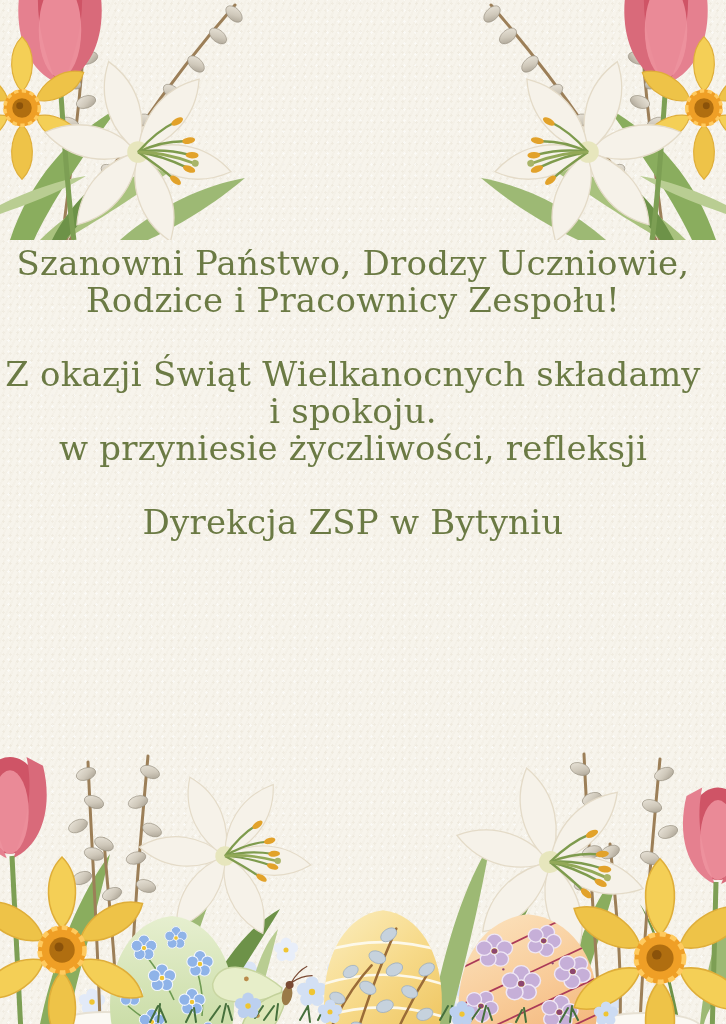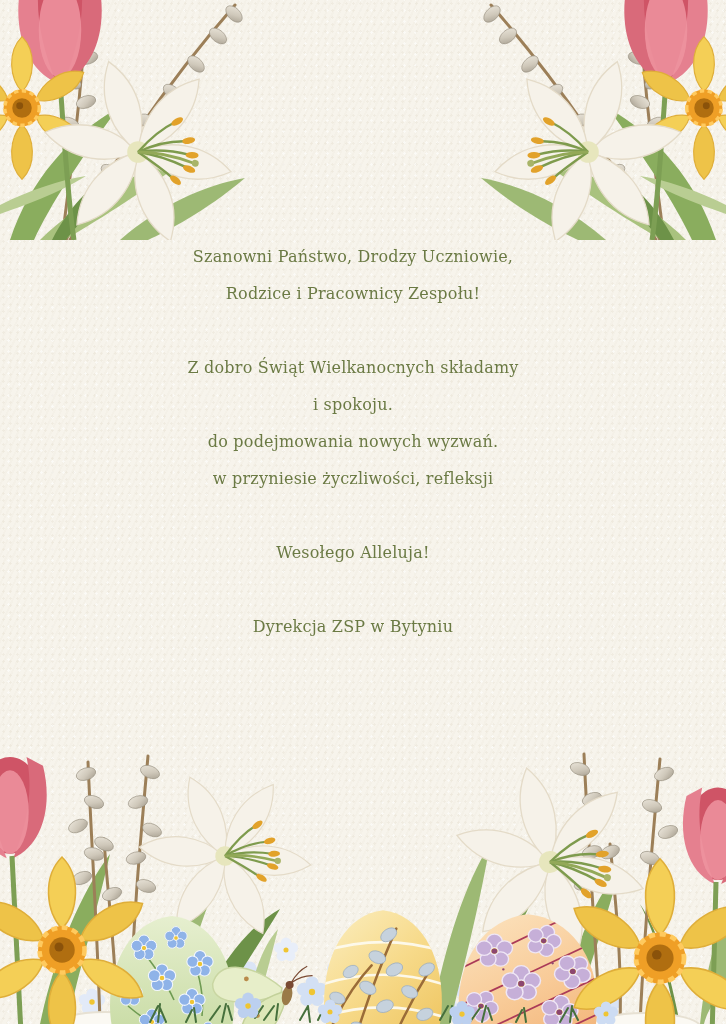--- a/index.html
+++ b/index.html
@@ -14,22 +14,22 @@
       repeating-linear-gradient(115deg, rgba(233,227,213,0.18) 0 2px, transparent 2px 6px);
     background-size:7px 7px, 11px 11px, auto;
     background-position:0 0, 3px 5px, 0 0;
     font-family:"DejaVu Serif","Liberation Serif",serif;
   }
   .corner{position:absolute;width:300px;height:240px;top:0;}
   .corner.tl{left:0;}
   .corner.tr{right:0;transform:scaleX(-1);}
   #garland{position:absolute;left:0;bottom:0;width:726px;height:280px;}
   #text-block{
-    position:absolute;top:238px;left:0;width:706px;
-    text-align:center;color:#6b7a44;font-size:16px;line-height:37px;
+    position:absolute;top:245px;left:0;width:706px;
+    text-align:center;color:#6b7a44;font-size:34px;line-height:37px;
     letter-spacing:0.2px;
   }
   .para{margin:0 0 0 0;}
   .para + .para{margin-top:37px;}
   .line{white-space:nowrap;}
   svg{display:block;}
 </style>
 </head>
 <body>
 
@@ -168,27 +168,23 @@
   <svg class="corner tr" viewBox="0 0 300 240">
     <use href="#corner-bouquet"></use>
   </svg>
 
   <div id="text-block">
     <div class="para">
       <div class="line">Szanowni Państwo, Drodzy Uczniowie,</div>
       <div class="line">Rodzice i Pracownicy Zespołu!</div>
     </div>
     <div class="para">
-      <div class="line">Z dobro Świąt Wielkanocnych składamy</div>
+      <div class="line">Z okazji Świąt Wielkanocnych składamy</div>
       <div class="line">i spokoju.</div>
-      <div class="line">do podejmowania nowych wyzwań.</div>
       <div class="line">w przyniesie życzliwości, refleksji</div>
-    </div>
-    <div class="para">
-      <div class="line">Wesołego Alleluja!</div>
     </div>
     <div class="para">
       <div class="line">Dyrekcja ZSP w Bytyniu</div>
     </div>
   </div>
 
   <svg id="garland" viewBox="0 0 726 280">
 
     <g>
       <use href="#fmn" transform="translate(250,232) scale(1.4)" fill="#dbe5f6"></use>

